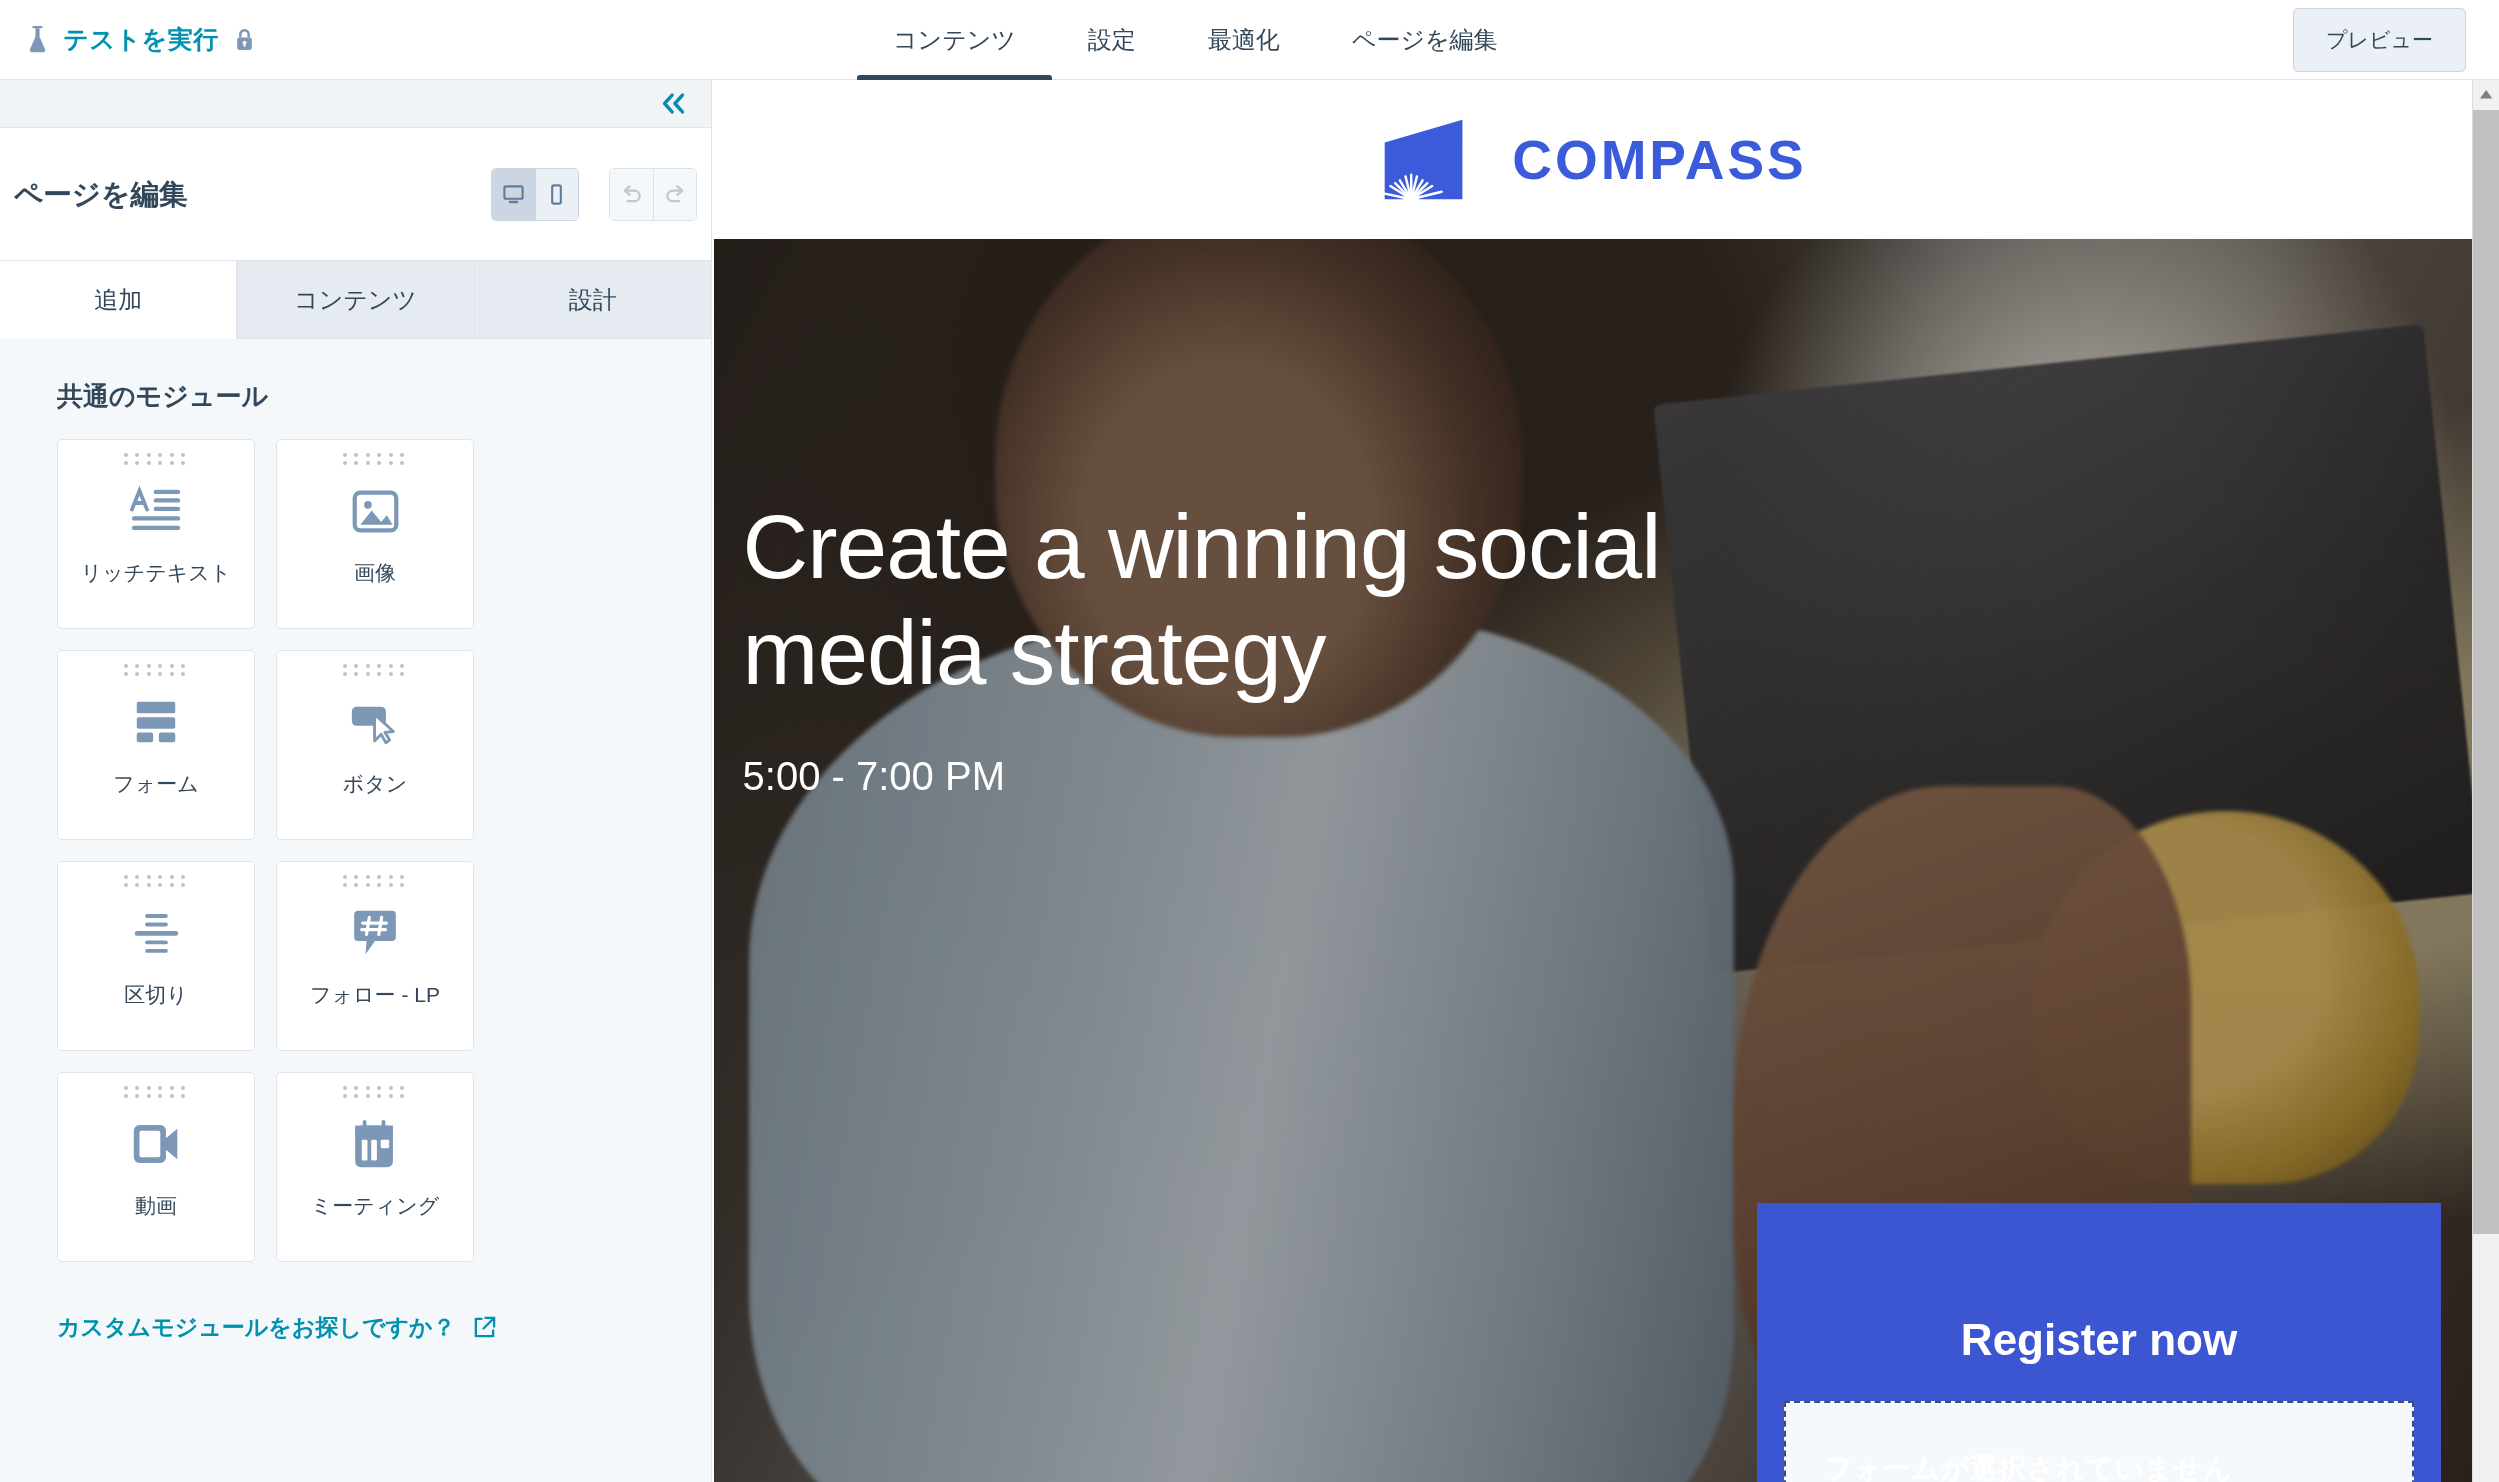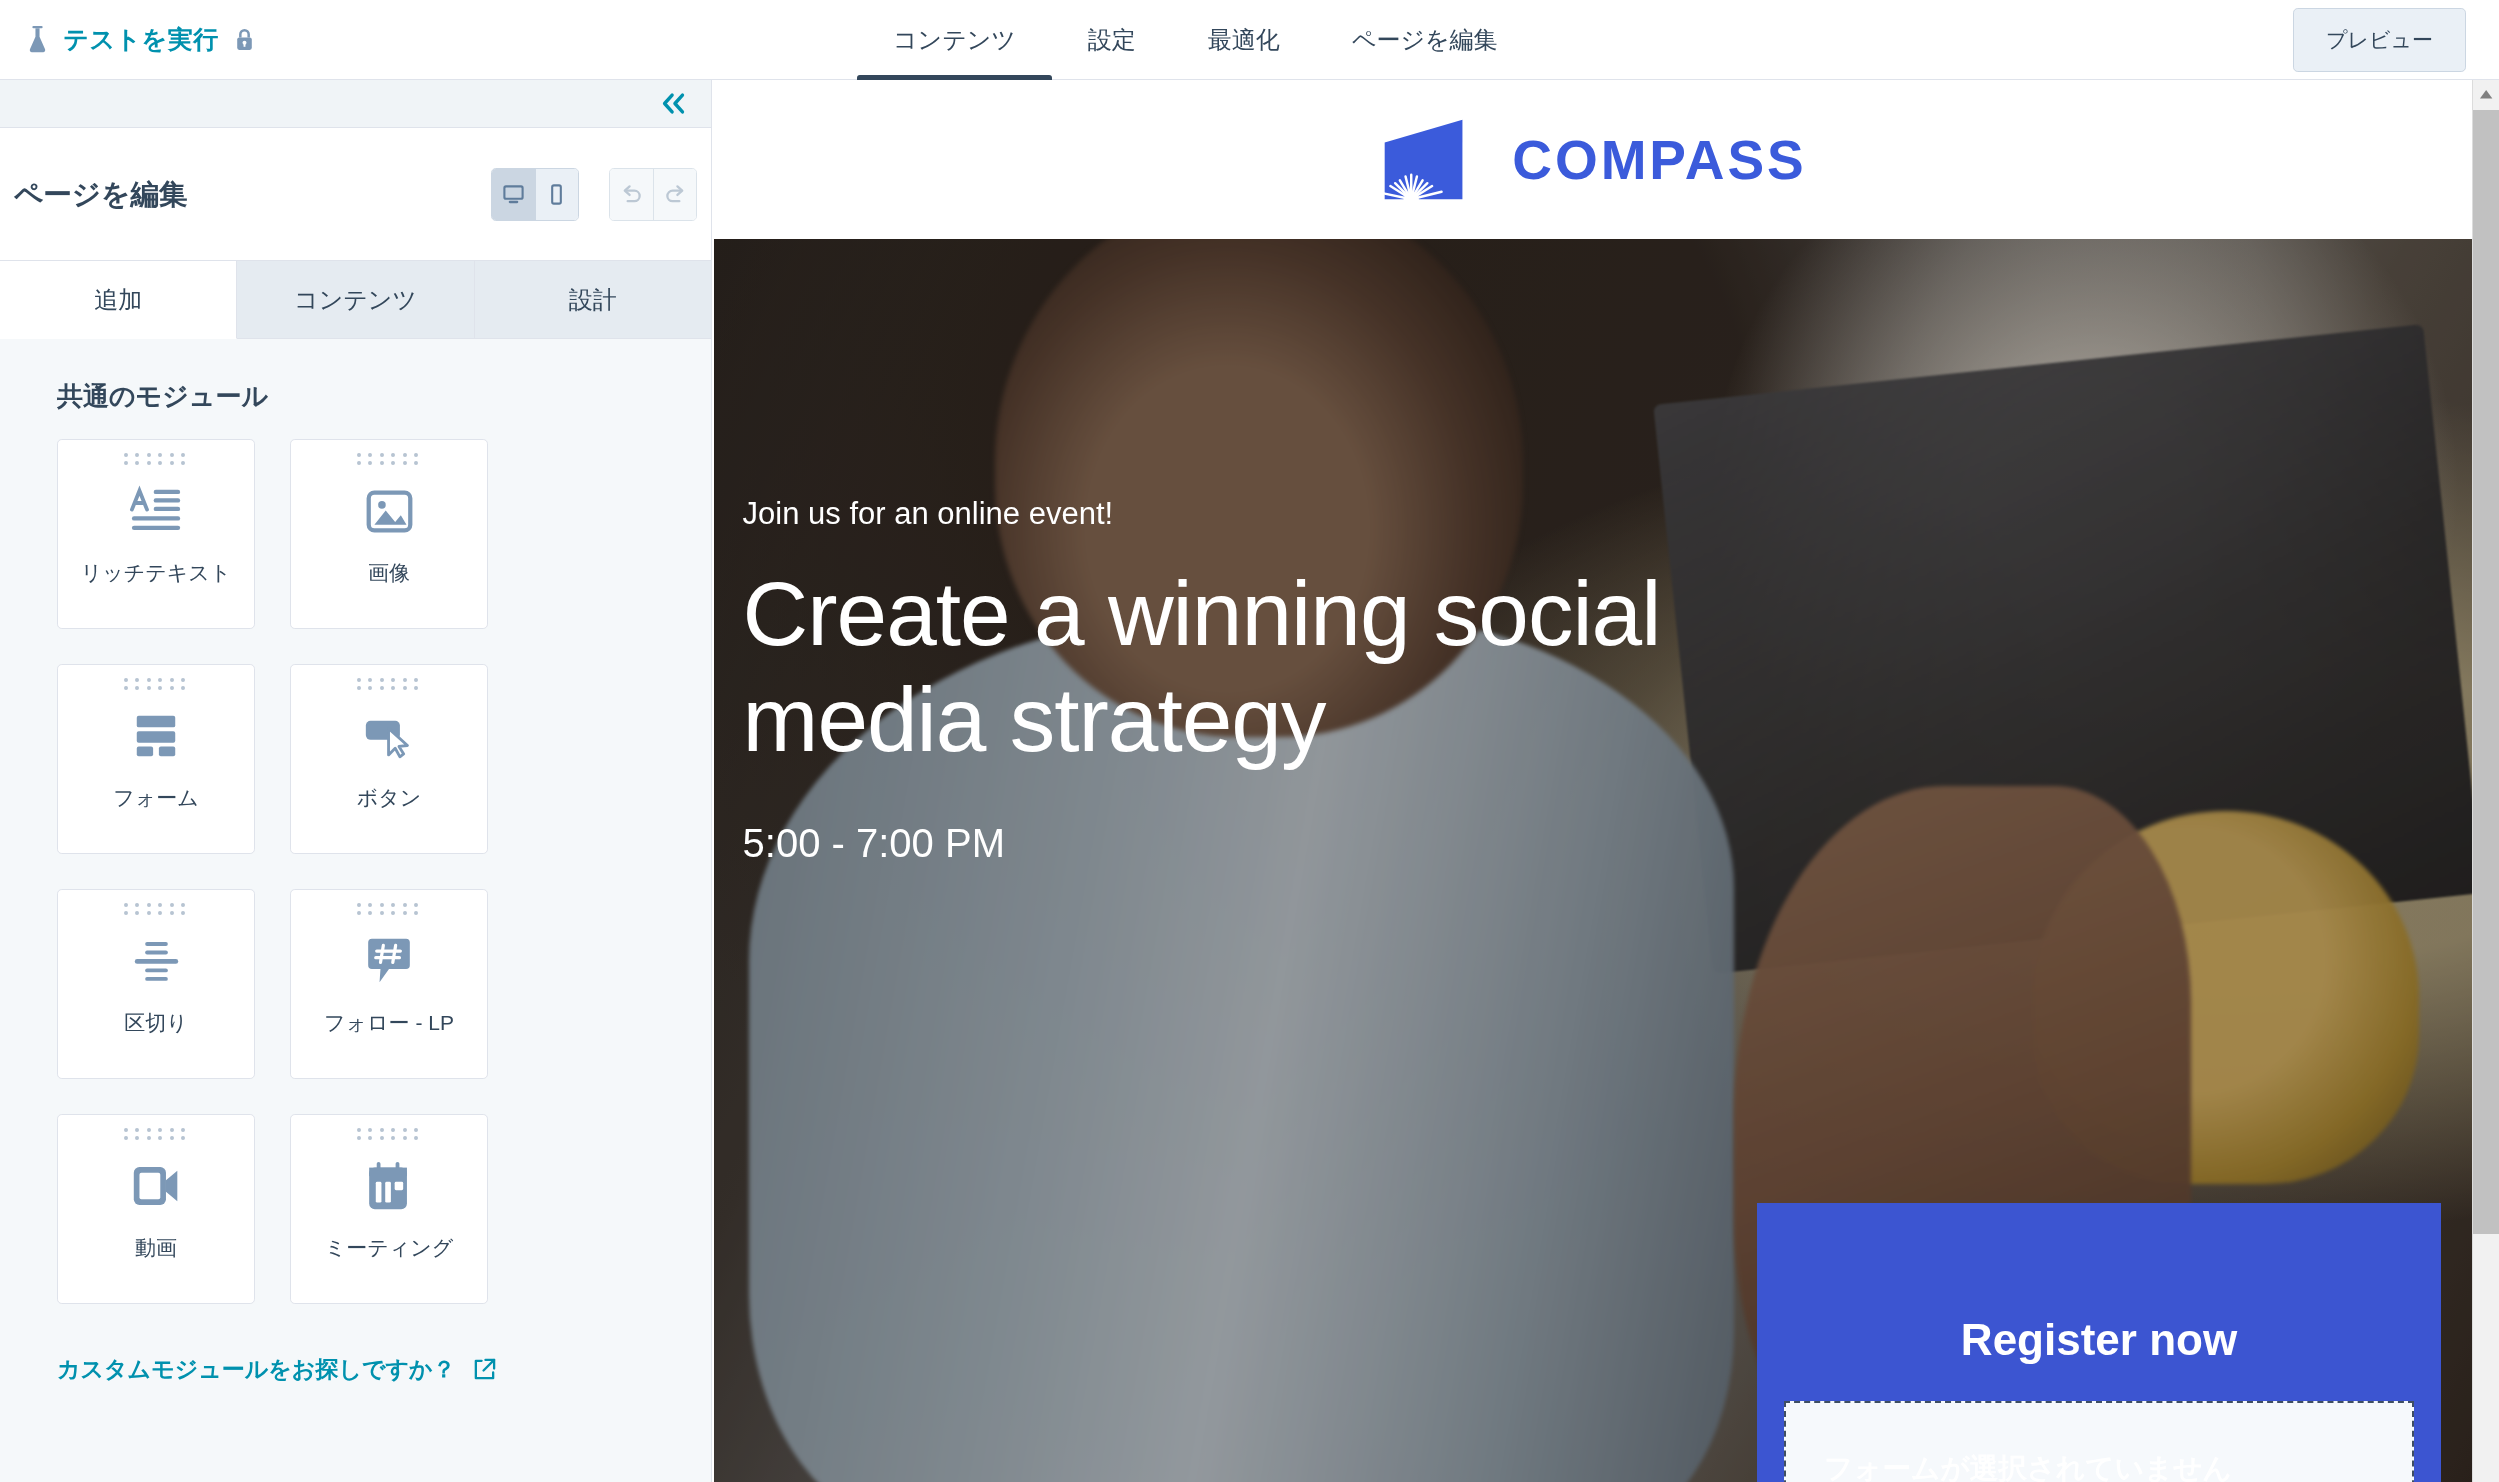--- a/index.html
+++ b/index.html
@@ -81,21 +81,21 @@
     flex: 1; display: flex; align-items: center; justify-content: center;
     font-size: 24px; color: #33475b; background: #e5ebf1; cursor: pointer;
     border-right: 1px solid #dfe3eb;
   }
   .stab:last-child { border-right: none; }
   .stab.active { background: #ffffff; border-bottom: 1px solid #ffffff; margin-bottom: -1px; }
 
   .sidebar-body { flex: 1; padding: 40px 25px 0 25px; overflow: hidden; margin-left: 32px; }
   .section-title { font-size: 26px; font-weight: 700; color: #33475b; margin-bottom: 25px; }
 
-  .module-grid { display: flex; flex-wrap: wrap; gap: 35px; }
+  .module-grid { display: flex; flex-wrap: wrap; gap: 21px; }
   .module-card {
     width: 198px; height: 190px; background: #ffffff; border: 1px solid #dfe3eb;
     border-radius: 4.8px; display: flex; flex-direction: column; align-items: center;
     cursor: grab; padding-top: 13.3px;
   }
   .grip { display: grid; grid-template-columns: repeat(6, 6.7px); gap: 3.8px 4.8px; margin-bottom: 11.4px; }
   .grip i { width: 3.8px; height: 3.8px; background: #b7c4d2; border-radius: 50%; display: block; }
   .mod-icon { height: 70px; display: flex; align-items: center; justify-content: center; }
   .mod-label { font-size: 21px; color: #33475b; margin-top: 13.3px; text-align: center; white-space: nowrap; }
 
@@ -531,21 +531,20 @@
         <div class="bg"></div>
         <div class="laptop"></div>
         <div class="lamp"></div>
         <div class="shirt"></div>
         <div class="head"></div>
         <div class="arm"></div>
         <div class="shade"></div>
       </div>
 
       <div class="hero-copy">
-        <div class="hero-kicker">Join us for an online event!</div>
         <div class="hero-title">Create a winning social media strategy</div>
         <div class="hero-date">
           <div>5:00 - 7:00 PM</div>
         </div>
       </div>
 
       <div class="register-panel">
         <div class="register-title">Register now</div>
         <div class="form-dropzone">
           <div class="form-empty-title">フォームが選択されていません</div>

